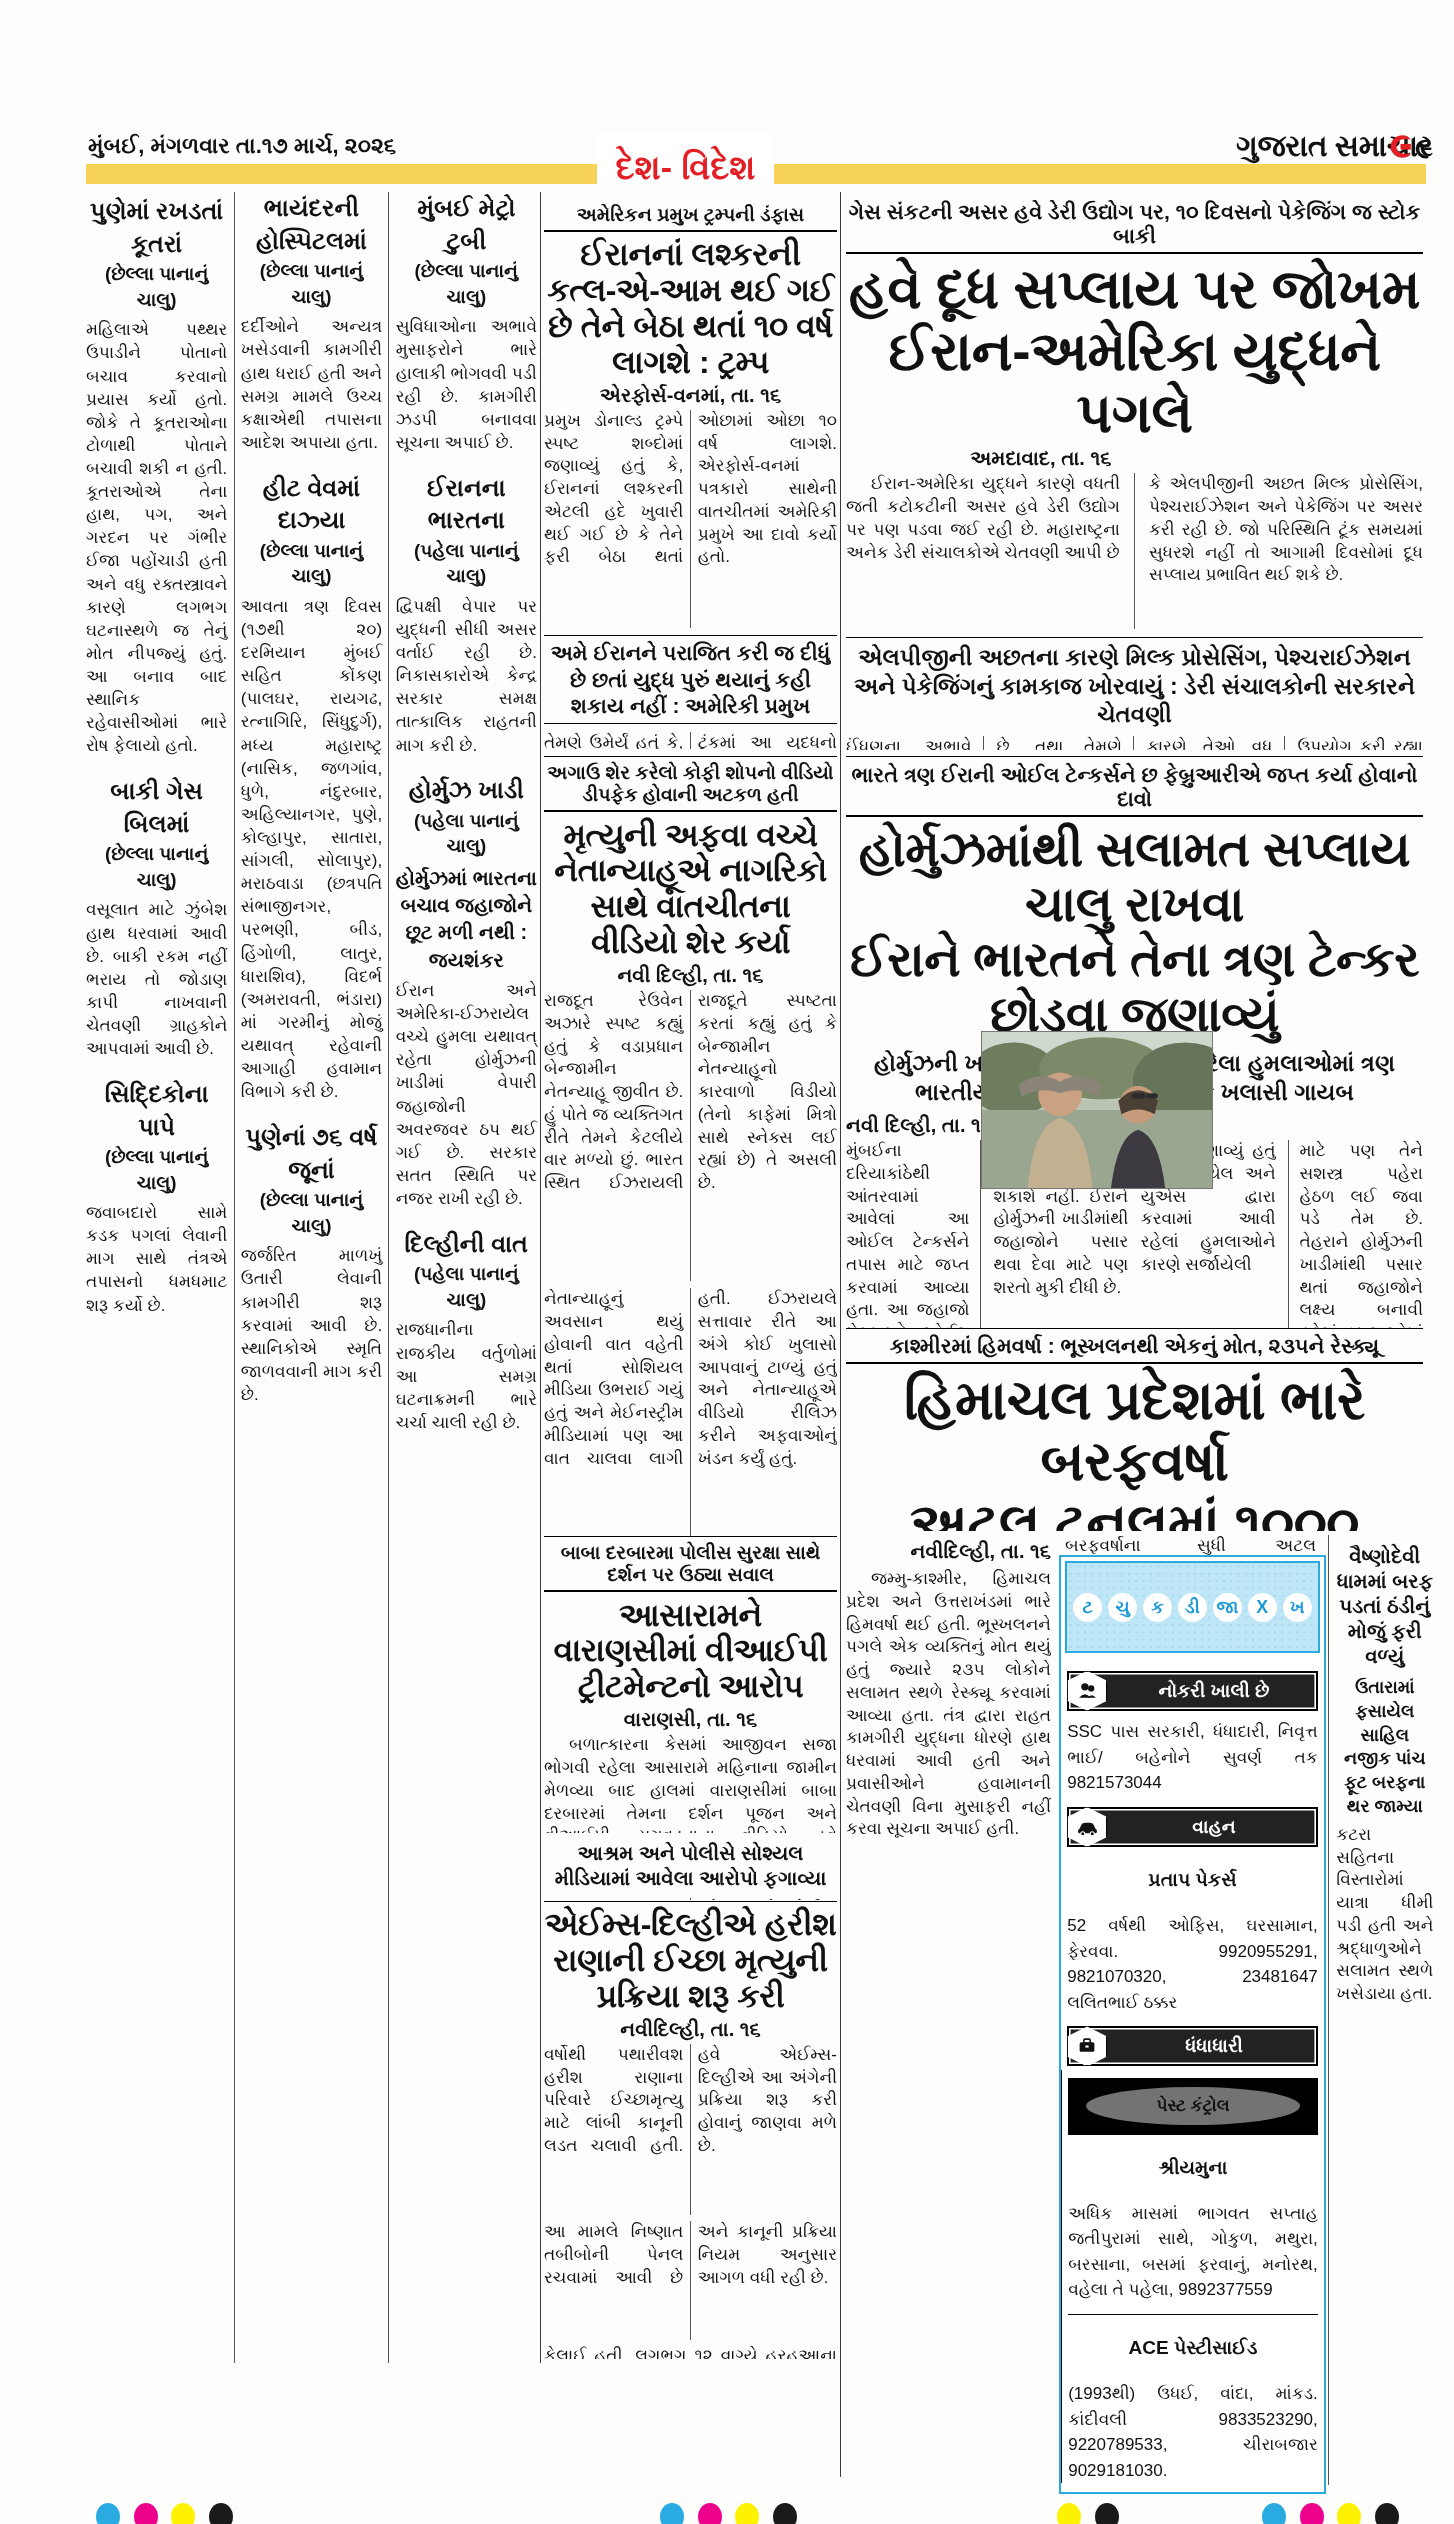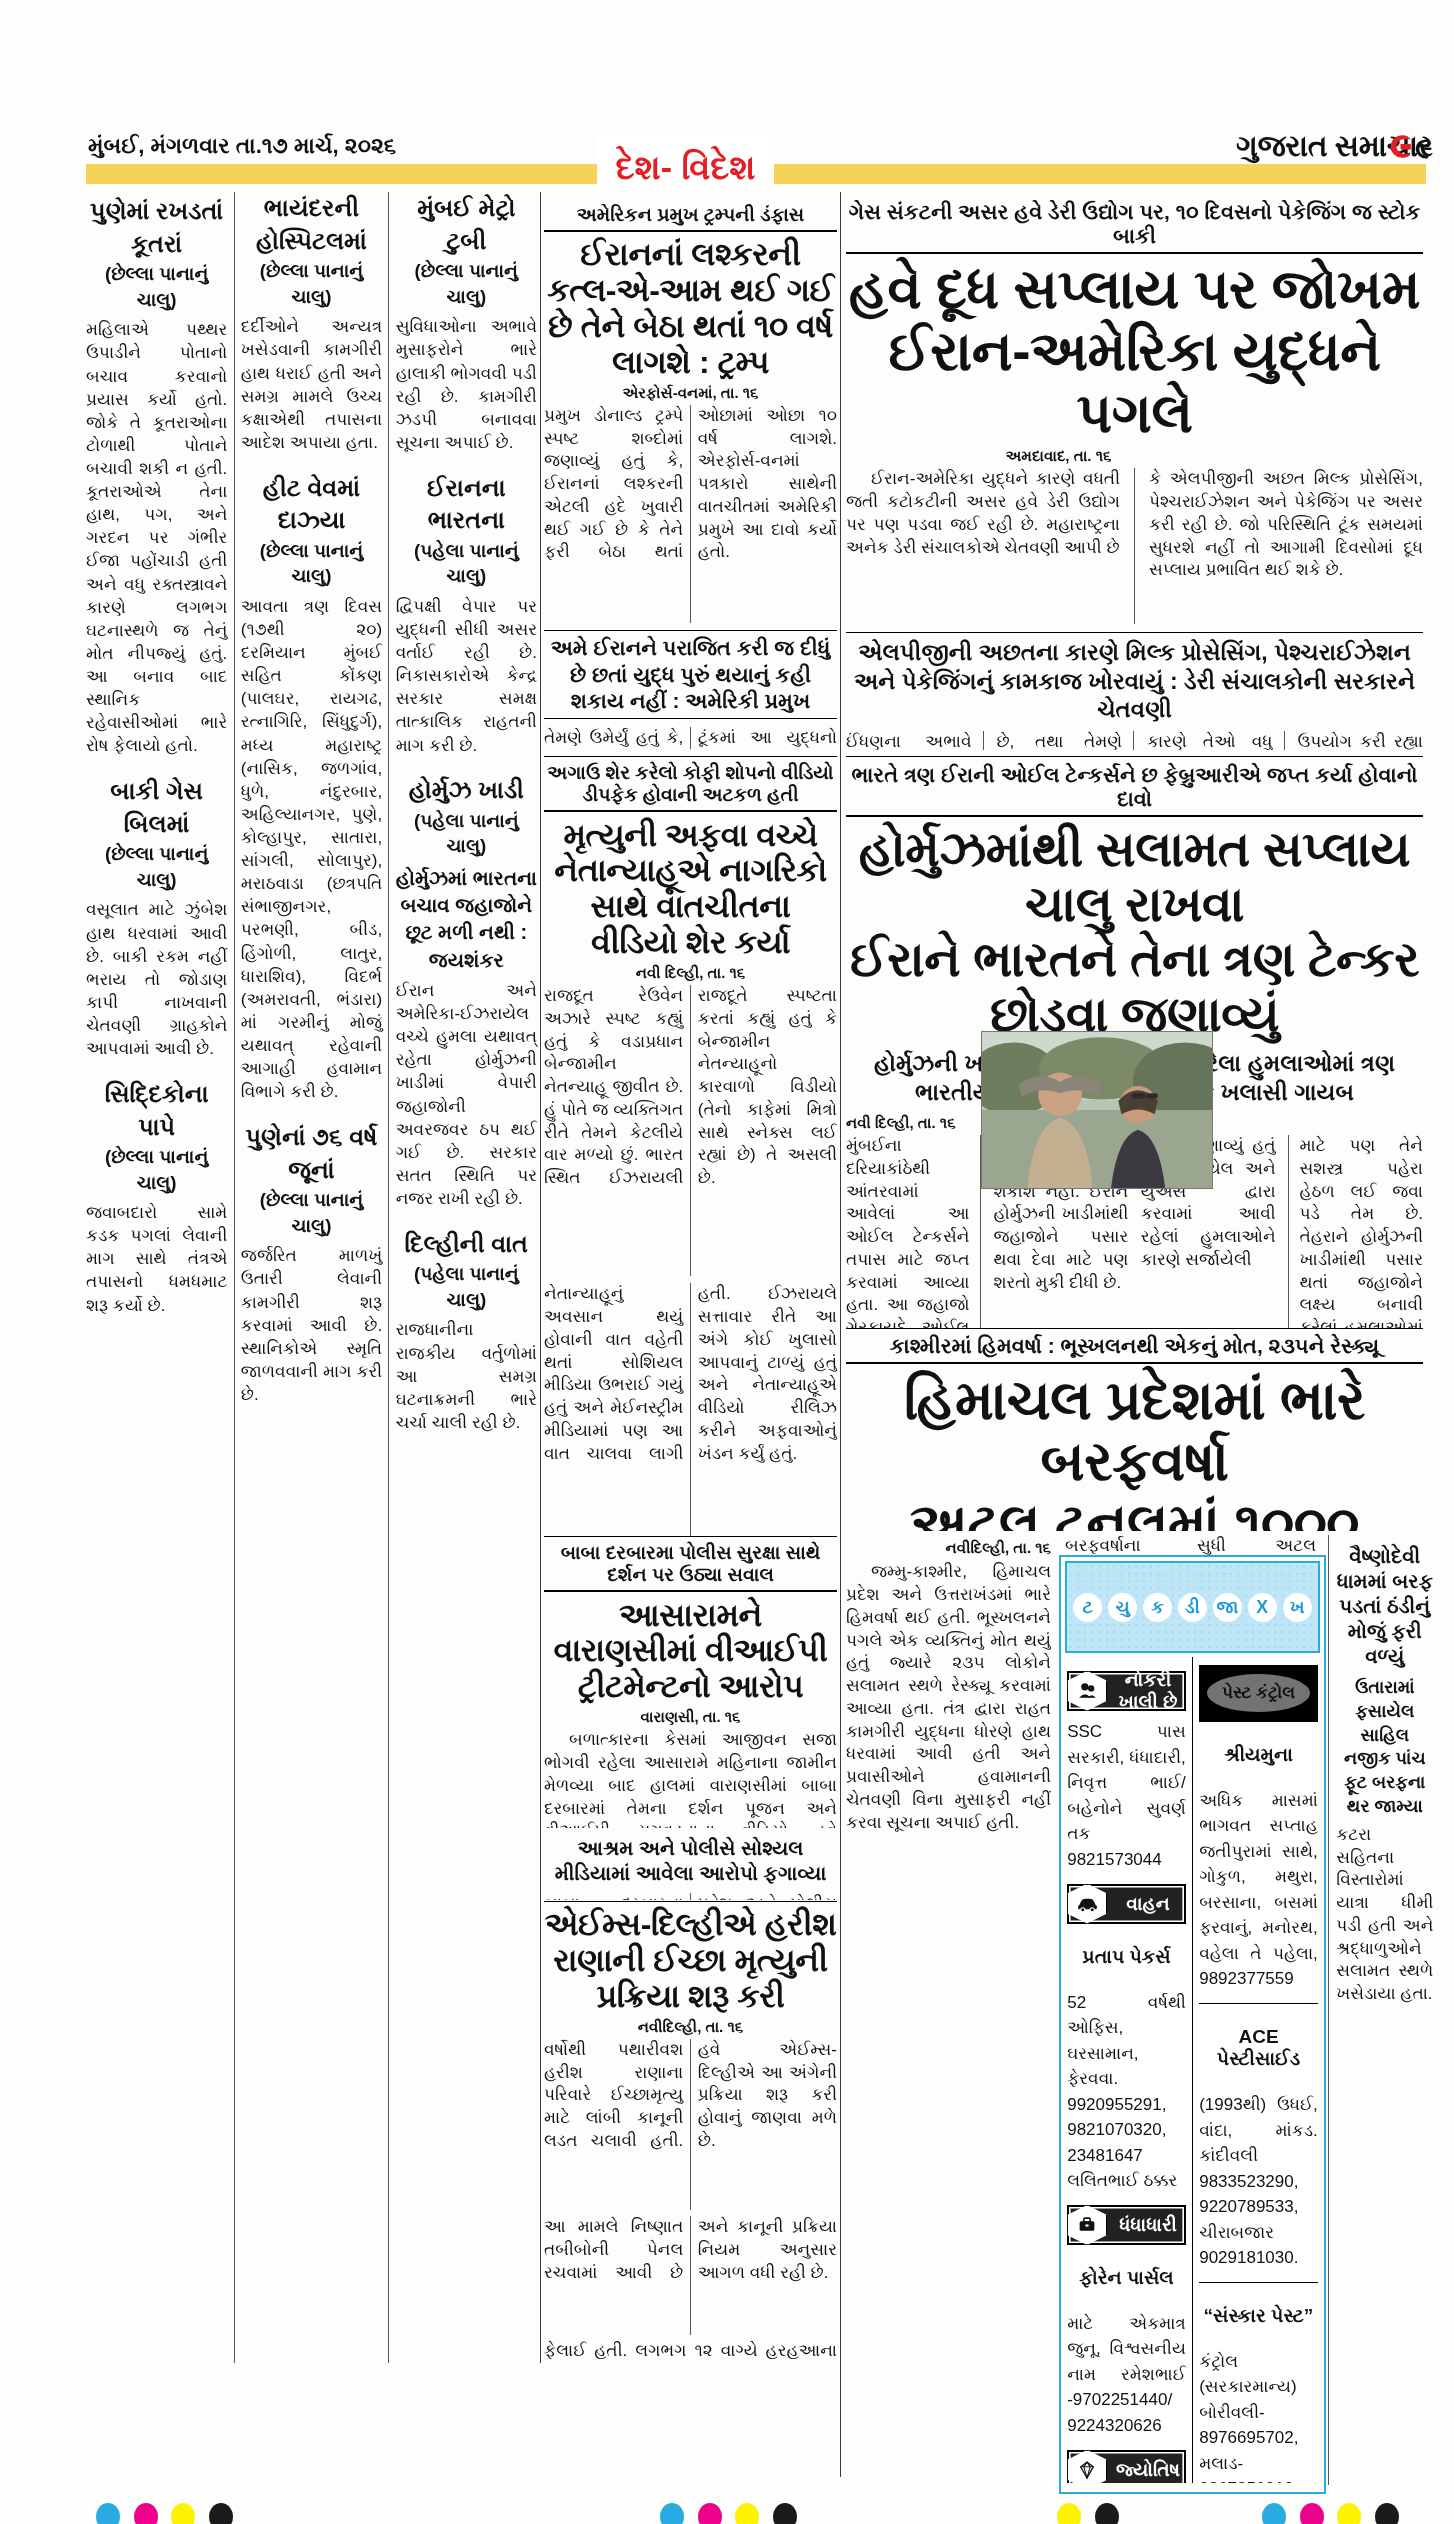--- a/index.html
+++ b/index.html
@@ -24,21 +24,21 @@
   .kicker{font-weight:bold;text-align:center;border-bottom:2.1px solid #000;
           padding-bottom:4.2px;margin-bottom:5.2px;}
   .kick40{font-size:21px;}
   .kick36{font-size:19px;}
   .hl{font-weight:900;text-align:center;line-height:1.12;letter-spacing:-0.5px;}
   .hl108{font-size:55px;}
   .hl96{font-size:49px;}
   .hl64{font-size:32px;}
   .subhead{font-weight:bold;text-align:center;font-size:23px;line-height:1.25;
            margin:7.3px 0;}
-  .dateline{font-weight:bold;text-align:center;font-size:15px;margin:3.1px 0;}
+  .dateline{font-weight:bold;text-align:center;font-size:20px;margin:3.1px 0;}
   .body{font-size:17px;line-height:1.34;text-align:justify;}
   .cols2{column-count:2;column-gap:14.5px;column-rule:0.5px solid #555;}
   .indent{text-indent:25px;}
   
   .leftstack{left:86px;top:192px;width:451px;height:2171px;
              column-count:3;column-gap:13.5px;column-rule:0.5px solid #555;
              font-size:17px;line-height:1.36;text-align:justify;}
   .litem{break-inside:avoid;margin-bottom:17.7px;}
   .litem h3{font-size:24px;font-weight:900;text-align:center;margin:3.1px 0 1px;}
   .cont{font-size:18.7px;font-weight:bold;text-align:center;margin:0 0 6.2px;}
@@ -54,21 +54,21 @@
   
   .adsbox{left:1059px;top:1555px;width:263px;height:935px;border:2.6px solid #29abe2;
           background:#fff;}
   .adshead{margin:4.2px;height:88px;background:
            radial-gradient(#9fd9f2 22%,transparent 23%) 0 0/7.3px 7.3px,#bfe6f7;
            border:2.1px solid #29abe2;display:flex;align-items:center;
            justify-content:space-around;padding:0 3.1px;}
   .adletter{width:29px;height:29px;background:#fff;border-radius:50%;
             display:flex;align-items:center;justify-content:center;
             font-size:17.7px;font-weight:900;color:#1d9ad6;}
-  .adcols{display:flex;height:826px;}
+  .adcols{display:flex;height:826px;flex-direction:column;}
   .adcol{flex:1;padding:5.2px 6.2px;overflow:hidden;}
   .adcol + .adcol{border-left:1.6px solid #000;}
   .badge{display:flex;align-items:center;border:2.1px solid #000;box-shadow:0 0 0 1.6px #fff inset;
          background:#222;color:#fff;height:36px;margin:8.3px 0;}
   .badge .hex{width:38px;height:38px;background:#fff;border:1.6px solid #000;
               clip-path:polygon(50% 0,100% 25%,100% 75%,50% 100%,0 75%,0 25%);
               display:flex;align-items:center;justify-content:center;margin:-3.1px 5.2px -3.1px -2.1px;
               flex:none;color:#111;}
   .badge .blabel{flex:1;text-align:center;font-size:18.7px;font-weight:bold;}
   .adtext{font-size:17px;line-height:1.5;text-align:justify;margin:5.2px 0 11.4px;}

